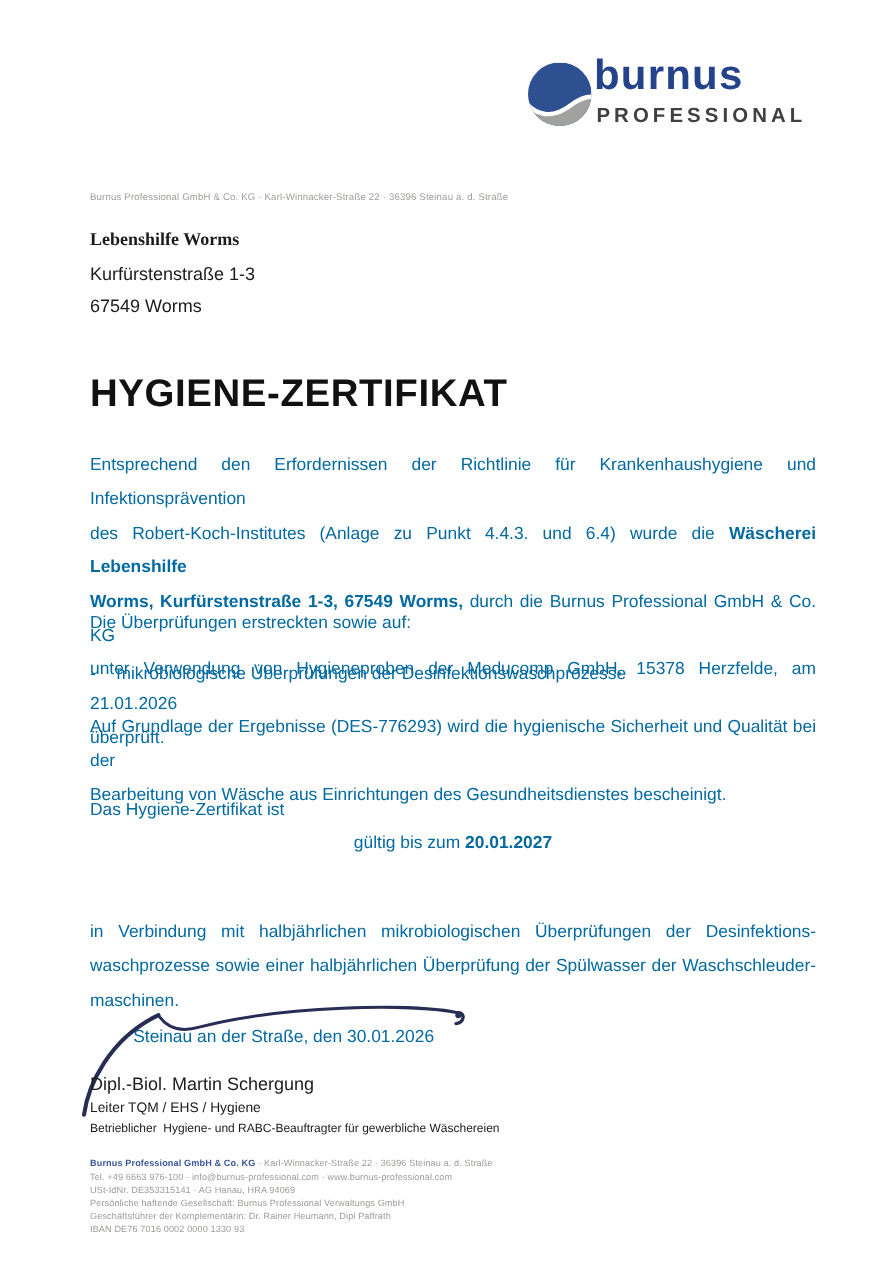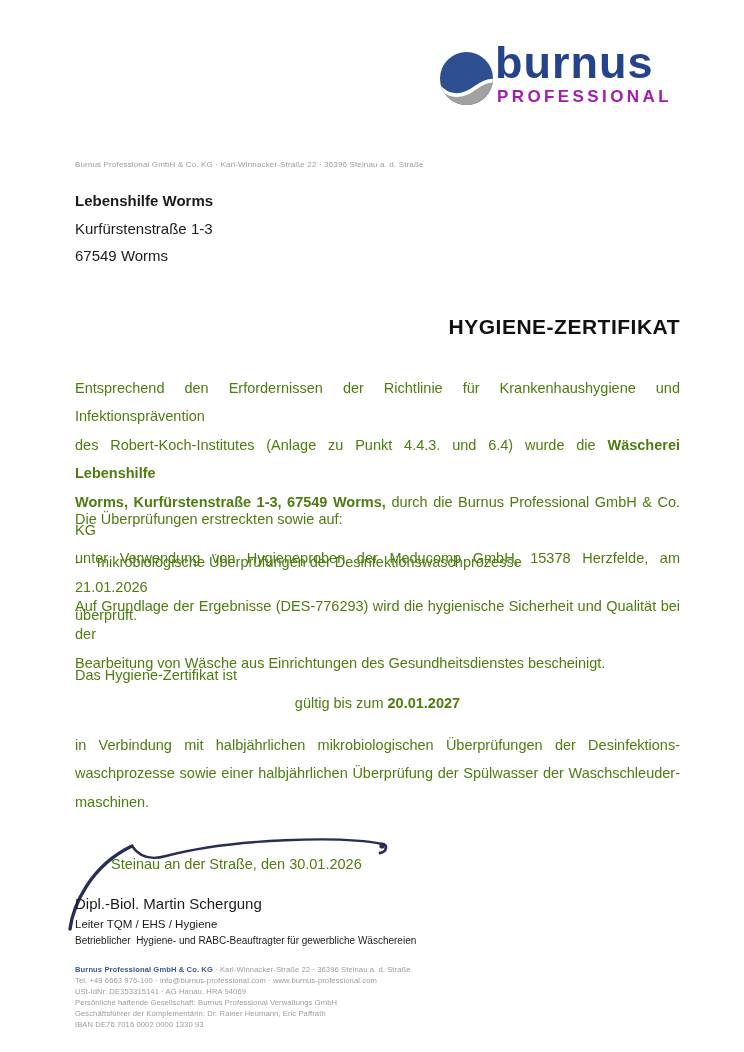--- a/index.html
+++ b/index.html
@@ -11,57 +11,57 @@
     position: relative;
     overflow: hidden;
   }
   .page { position: absolute; inset: 0; background: #ffffff; }
 
   
   .logo { position: absolute; left: 440px; top: 40px; width: 240px; height: 68px; }
   .logo-circle { position: absolute; left: 0; top: 12px; }
   .logo-wordmark {
     position: absolute; left: 55px; top: -7px;
-    font-size: 45px; font-weight: bold; letter-spacing: 1px;
+    font-size: 35px; font-weight: bold; letter-spacing: 1px;
     color: #24438a; line-height: 60px;
   }
   .logo-subtitle {
     position: absolute; left: 57px; top: 48px;
     font-size: 17px; font-weight: bold; letter-spacing: 3.4px;
-    color: #a21caf; line-height: 18px;
+    color: #404040; line-height: 18px;
   }
 
   
   .sender {
     position: absolute; left: 75px; top: 160px; width: 605px;
     font-size: 8px; color: #9c9c9a; letter-spacing: 0.15px;
   }
   .recipient { position: absolute; left: 75px; top: 187px; font-size: 15px; line-height: 27.5px; }
-  .recipient-name { font-weight: bold; }
+  .recipient-name { font-weight: bold; font-family: Liberation Serif, serif; }
 
   .title {
     position: absolute; left: 75px; top: 310px; width: 605px;
-    text-align: right; font-size: 21px; font-weight: bold;
+    text-align: left; font-size: 32px; font-weight: bold;
     letter-spacing: 0.5px; color: #111111; line-height: 34px;
   }
 
   
-  .block { position: absolute; left: 75px; width: 605px; font-size: 14.5px; line-height: 28.4px; color: #4d7c0f; }
+  .block { position: absolute; left: 75px; width: 605px; font-size: 14.5px; line-height: 28.4px; color: #0369a1; }
   .jline { text-align: justify; text-align-last: justify; }
   .jline.jlast { text-align-last: left; }
   .b { font-weight: bold; }
 
   .p1 { top: 374px; }
   .p2 { top: 505px; }
   .list-row { top: 548px; display: flex; }
   .list-dash { width: 22px; flex: 0 0 22px; }
   .p3 { top: 592px; }
   .p4 { top: 661px; }
   .validity { top: 689px; text-align: center; }
-  .p5 { top: 731px; }
+  .p5 { top: 763px; }
   .date-line { top: 850px; margin-left: 36px; }
 
   
   .signature-svg { position: absolute; left: 64px; top: 834px; }
   .sig-name { position: absolute; left: 75px; top: 895px; font-size: 15px; }
   .sig-role1 { position: absolute; left: 75px; top: 918px; font-size: 11.5px; }
   .sig-role2 { position: absolute; left: 75px; top: 935px; font-size: 10px; white-space: pre; }
 
   
   .footer {
@@ -146,18 +146,18 @@
   <div class="sig-name">Dipl.-Biol. Martin Schergung</div>
   <div class="sig-role1">Leiter TQM / EHS / Hygiene</div>
   <div class="sig-role2">Betrieblicher  Hygiene- und RABC-Beauftragter für gewerbliche Wäschereien</div>
 
   <div class="footer">
     <div class="footer-line"><span class="footer-company">Burnus Professional GmbH &amp; Co. KG</span><span> · Karl-Winnacker-Straße 22 · 36396 Steinau a. d. Straße</span></div>
     <div>
         <div class="footer-line">Tel. +49 6663 976-100 · info@burnus-professional.com · www.burnus-professional.com</div>
         <div class="footer-line">USt-IdNr. DE353315141 · AG Hanau, HRA 94069</div>
         <div class="footer-line">Persönliche haftende Gesellschaft: Burnus Professional Verwaltungs GmbH</div>
-        <div class="footer-line">Geschäftsführer der Komplementärin: Dr. Rainer Heumann, Eric Paffrath</div>
+        <div class="footer-line">Geschäftsführer der Komplementärin: Dr. Rainer Heumann, Dipl Paffrath</div>
         <div class="footer-line">IBAN DE76 7016 0002 0000 1330 93</div>
       </div>
   </div>
 
 </div>
 
 </body></html>

